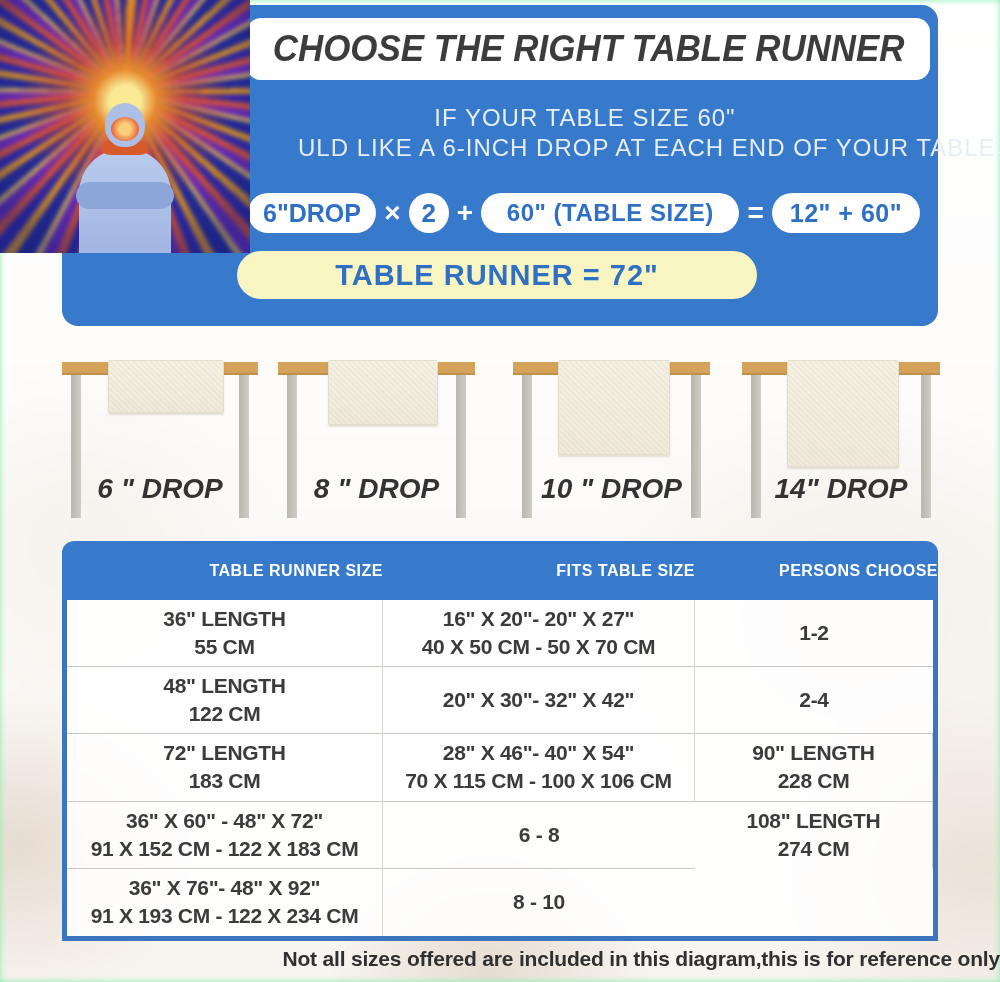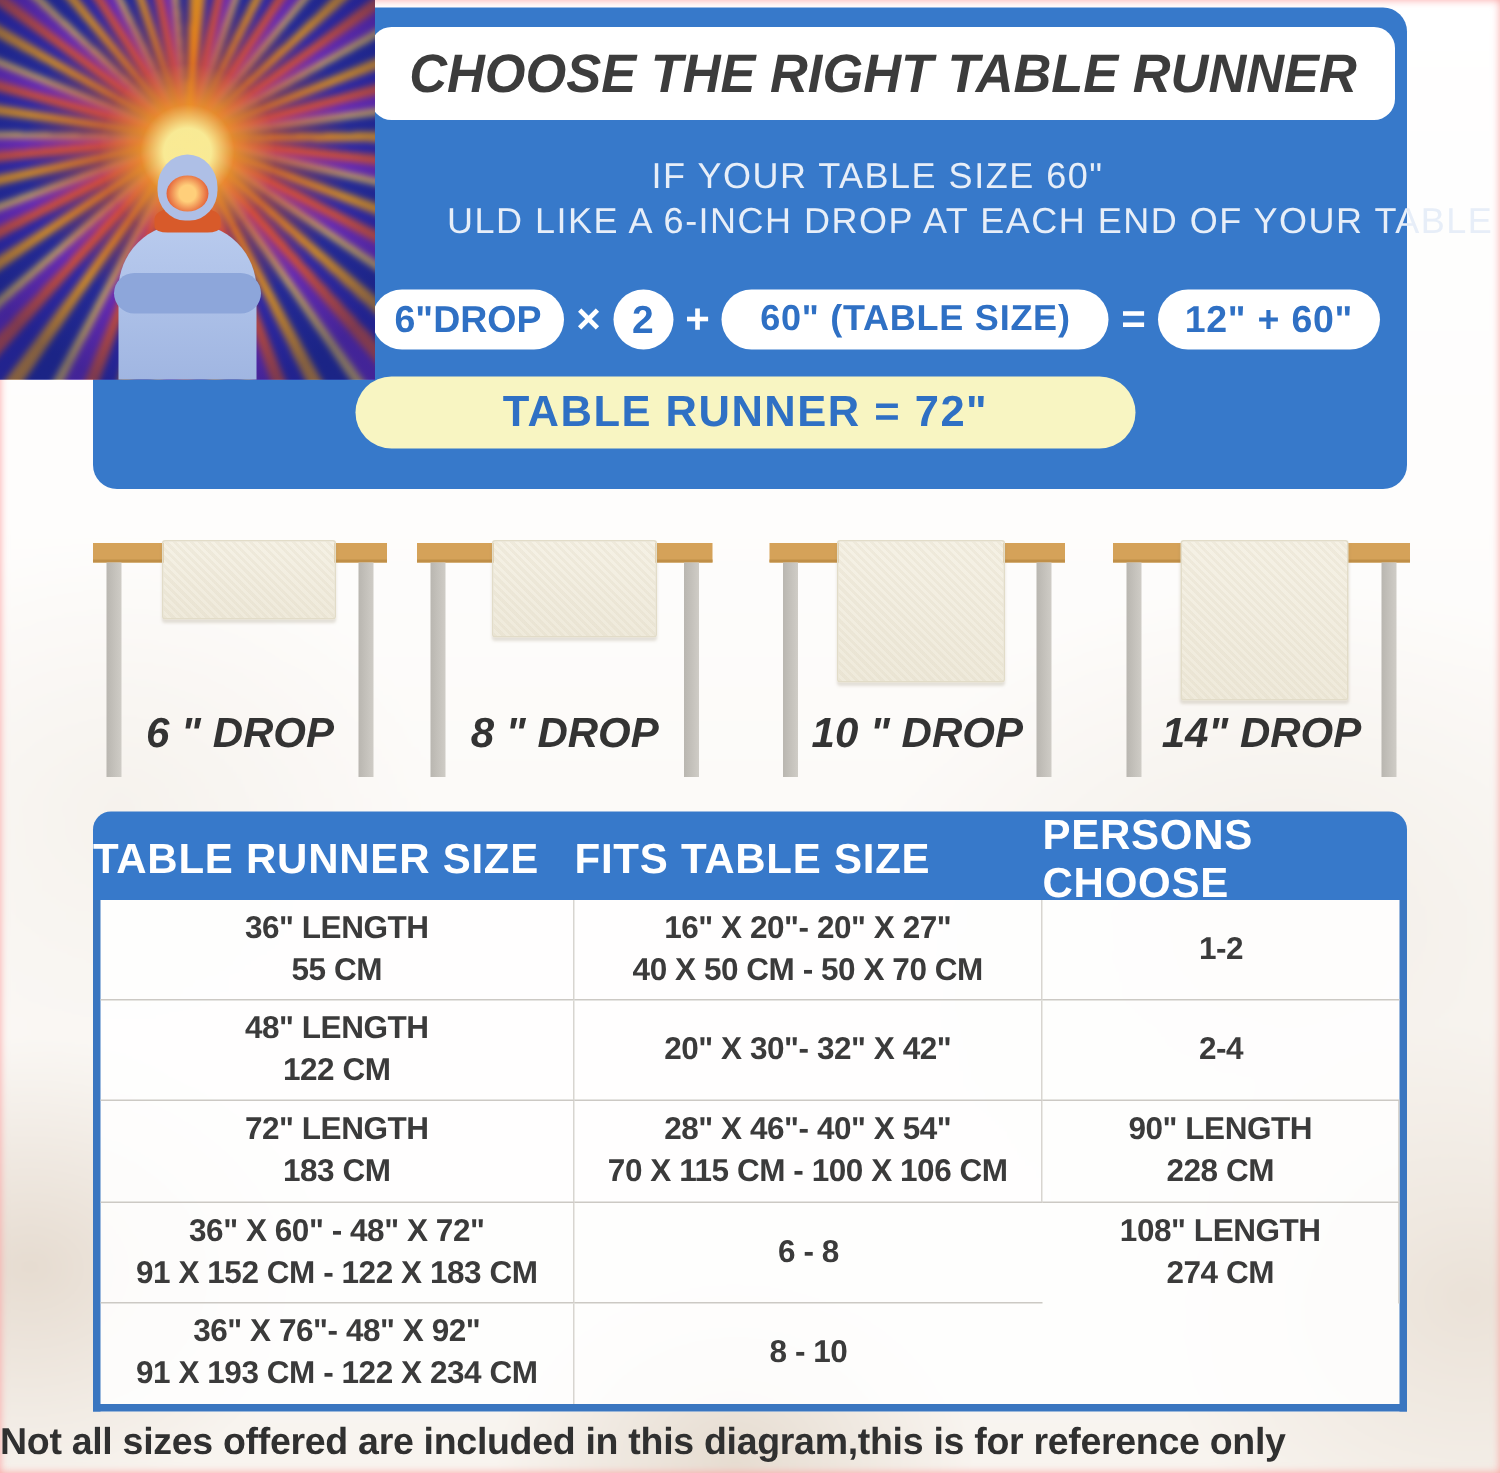--- a/index.html
+++ b/index.html
@@ -1,19 +1,19 @@
 <!DOCTYPE html>
 <html style="--banner-blue: #3779ca; --pill-text-blue: #2f70c4; --yellow-pill-bg: #f8f5c2; --table-header-blue: #3779ca; --table-border-blue: #3a76c0; --wood: #d5a259; --title-text: #3c3c3c; --body-text: #3b3b3b; --runner-cream: #f3efe2;"><head>
 <meta charset="utf-8">
 <style>
   html,body { margin:0; padding:0; background:#ffffff; }
   * { box-sizing:border-box; }
   .canvas {
     position:relative; width:1000px; height:982px; overflow:hidden;
-    background:#fca5a5;
+    background:#86efac;
     font-family:"Liberation Sans", sans-serif;
   }
 
   
   .bg-wash {
     position:absolute; inset:0;
     background:
       radial-gradient(280px 220px at 2% 86%, rgba(214,198,181,.55), transparent 70%),
       radial-gradient(320px 260px at 98% 88%, rgba(220,206,190,.5), transparent 70%),
       radial-gradient(230px 190px at 49% 99%, rgba(212,196,178,.5), transparent 70%),
@@ -139,42 +139,42 @@
     position:absolute; left:0; right:0; top:113px; text-align:center;
     font-size:28px; font-weight:bold; font-style:italic; color:#333333;
     white-space:nowrap;
   }
 
   
   .size-header {
     position:absolute; left:62px; top:541px; width:876px; height:59px;
     background:var(--table-header-blue, #3779ca); border-radius:12px 12px 0 0;
     display:grid; grid-template-columns:321px 312px 243px; align-items:center;
-    color:#ffffff; font-size:28px; font-weight:bold; letter-spacing:.5px;
-    text-align:left; z-index:2;
+    color:#ffffff; font-size:16px; font-weight:bold; letter-spacing:.5px;
+    text-align:right; z-index:2;
   }
   .size-body {
     position:absolute; left:62px; top:600px; width:876px; height:341px;
     border:5px solid var(--table-border-blue, #3a76c0); border-top:none;
     background:rgba(255,255,255,.86);
     display:grid; grid-template-columns:316px 312px 238px; grid-auto-rows:1fr;
     z-index:2;
   }
   .cell {
     display:flex; flex-direction:column; align-items:center; justify-content:center;
     border-bottom:1px solid #ccc9c4; border-right:1px solid #d8d5d0;
     font-size:21px; font-weight:bold; color:#3b3b3b; line-height:28px;
     letter-spacing:-.3px; text-align:center;
   }
   .cell.last-col { border-right:none; }
   .cell.last-row { border-bottom:none; }
 
   .footer-note {
     position:absolute; left:0; top:947px; width:100%;
-    text-align:left; font-size:25px; font-weight:bold; color:#303030;
+    text-align:right; font-size:21px; font-weight:bold; color:#303030;
     letter-spacing:-.2px; z-index:2;
   }
 </style>
 </head>
 <body>
 
 <div class="canvas">
 
   <div class="bg-wash"></div>
 

